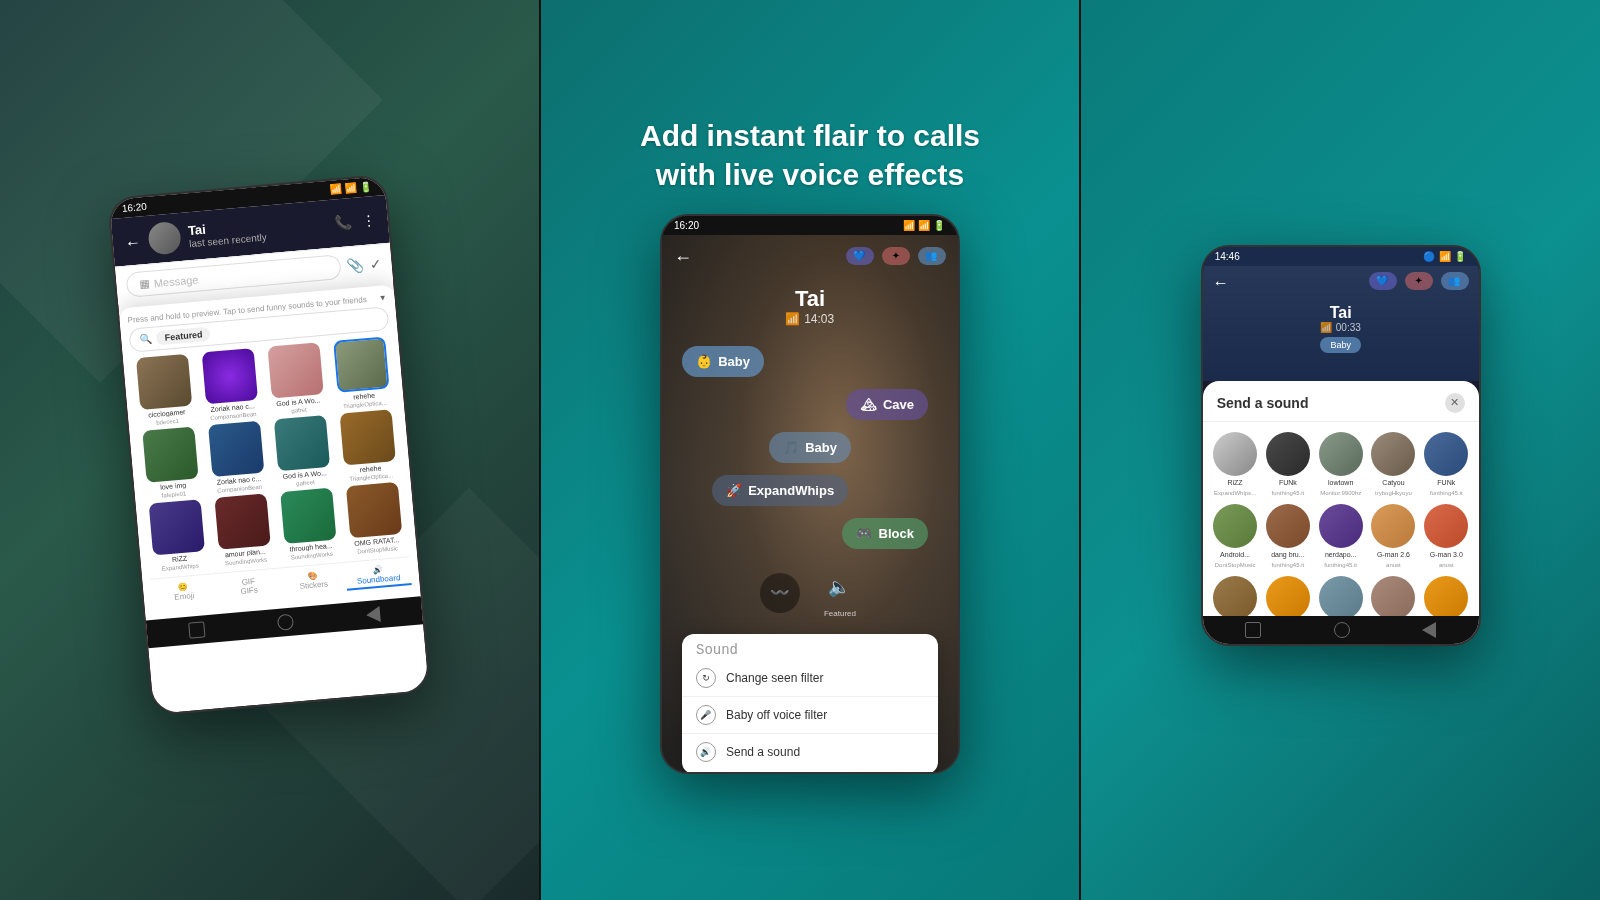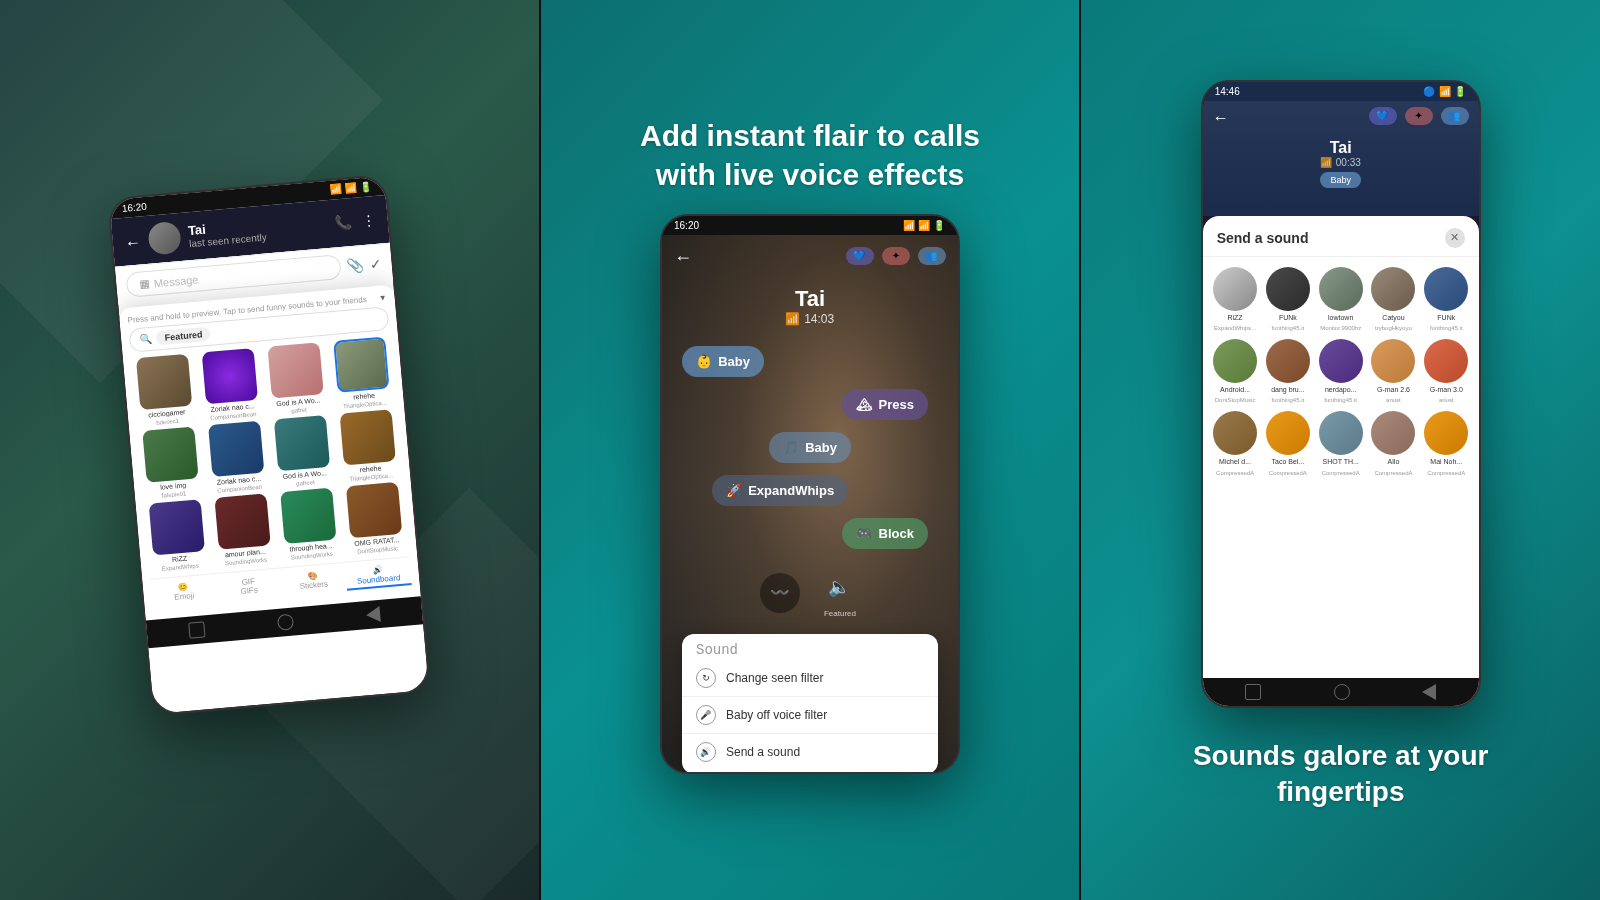--- a/index.html
+++ b/index.html
@@ -428,21 +428,21 @@
 
     .ctrl-speaker {
       background: transparent;
       color: white;
       font-size: 14px;
     }
 
     
     .phone-3 {
       width: 280px;
-      height: 628px;
+      height: 401px;
     }
 
     .phone3-screen {
       width: 100%;
       height: 100%;
       background: #1a1a2e;
       display: flex;
       flex-direction: column;
       position: relative;
       overflow: hidden;
@@ -778,21 +778,21 @@
       </div>
 
       <div class="voice-bubbles">
         <div class="voice-bubble bubble-baby">
           <span>👶</span>
           <span>Baby</span>
         </div>
         <div style="display:flex;justify-content:flex-end; margin-right:10px;">
           <div class="voice-bubble bubble-cave">
             <span>🏔</span>
-            <span>Press</span>
+            <span>Cave</span>
           </div>
         </div>
         <div style="display:flex;justify-content:center;">
           <div class="voice-bubble bubble-baby2">
             <span>🎵</span>
             <span>Baby</span>
           </div>
         </div>
         <div class="voice-bubble bubble-mothership">
           <span>🚀</span>
@@ -957,15 +957,13 @@
 
         <div class="nav-bar" style="margin-top:auto;">
           <div class="nav-btn" style="border-radius:2px;"></div>
           <div class="nav-btn" style="border-radius:50%;"></div>
           <div class="nav-btn" style="width:0;height:0;border-top:8px solid transparent;border-bottom:8px solid transparent;border-right:14px solid #666;border-radius:0;border-left:none;background:none;"></div>
         </div>
       </div>
     </div>
   </div>
 
-  <div class="panel-title" style="white-space:pre-line;">Sounds galore at your
-fingertips</div>
 </div>
 
 </body></html>

